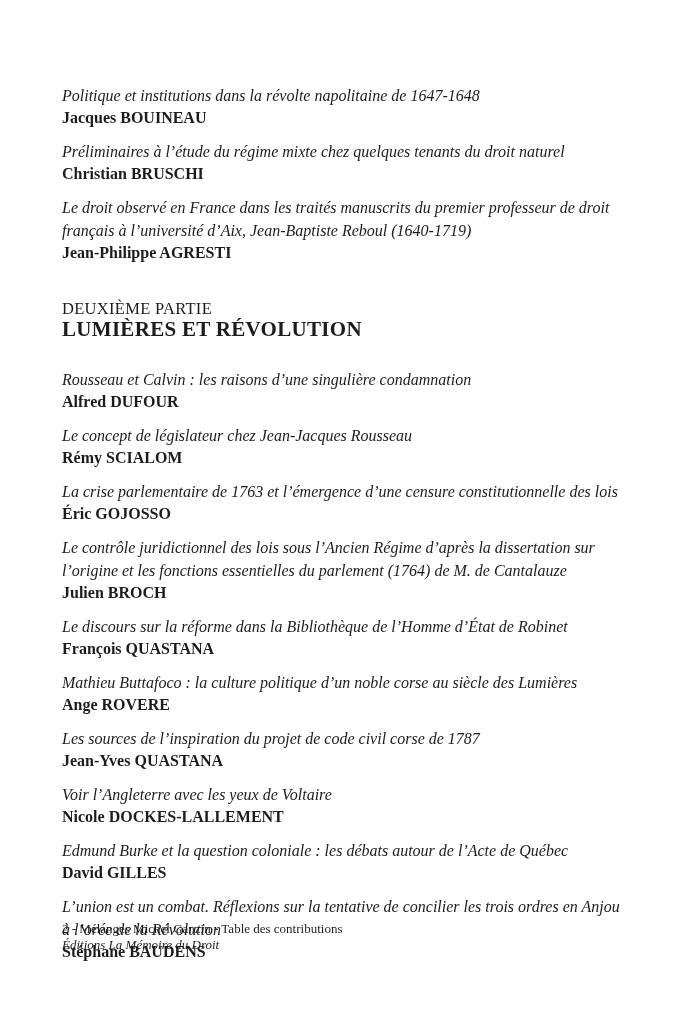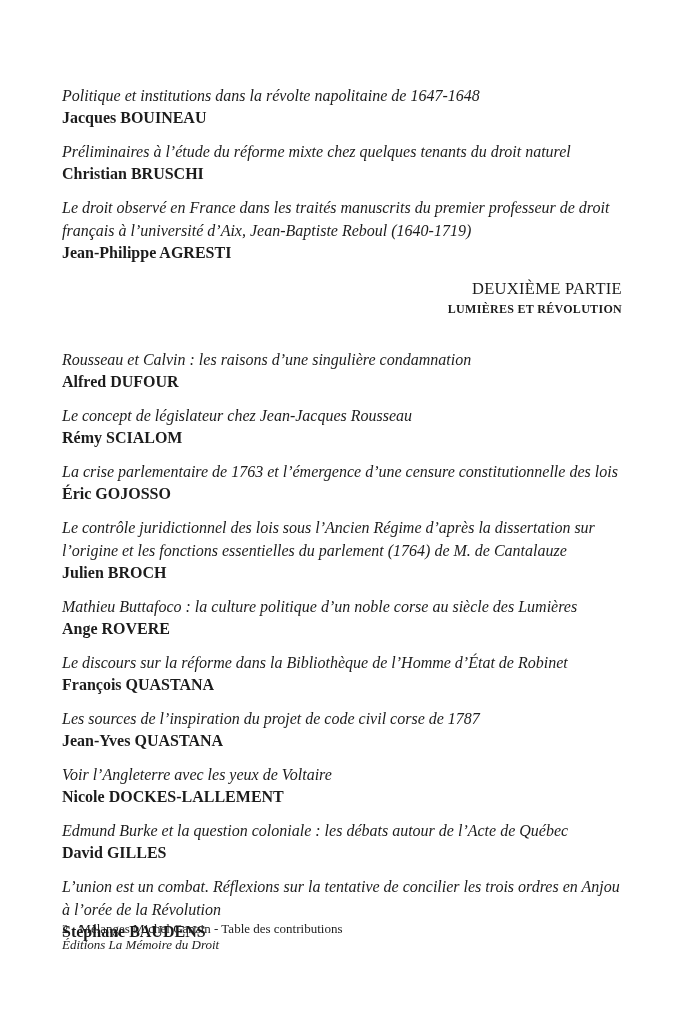--- a/index.html
+++ b/index.html
@@ -29,31 +29,31 @@
     line-height: 23px;
     letter-spacing: 0px;
   }
   .entry .author {
     font-weight: bold;
     font-size: 16px;
     line-height: 19px;
     margin-top: 1px;
   }
   .section-heading {
-    text-align: right;
-    margin-top: 16px;
+    text-align: left;
+    margin-top: 36px;
     margin-bottom: 28px;
   }
   .section-heading .part {
     font-size: 16.5px;
     line-height: 21px;
     letter-spacing: 0.3px;
   }
   .section-heading .name {
-    font-size: 12px;
+    font-size: 21px;
     font-weight: bold;
     line-height: 21px;
     letter-spacing: 0.3px;
   }
   .footer {
     position: absolute;
     left: 62px;
     right: 62px;
     top: 921px;
     display: flex;
@@ -69,21 +69,21 @@
 <body>
 
 <div class="page">
   <div class="content">
 
     <div class="entry">
       <div class="title">Politique et institutions dans la révolte napolitaine de 1647-1648</div>
       <div class="author">Jacques BOUINEAU</div>
     </div>
     <div class="entry">
-      <div class="title">Préliminaires à l’étude du réforme mixte chez quelques tenants du droit naturel</div>
+      <div class="title">Préliminaires à l’étude du régime mixte chez quelques tenants du droit naturel</div>
       <div class="author">Christian BRUSCHI</div>
     </div>
     <div class="entry">
       <div class="title">Le droit observé en France dans les traités manuscrits du premier professeur de droit français à l’université d’Aix, Jean-Baptiste Reboul (1640-1719)</div>
       <div class="author">Jean-Philippe AGRESTI</div>
     </div>
 
     <div class="section-heading">
       <div class="part">DEUXIÈME PARTIE</div>
       <div class="name">LUMIÈRES ET RÉVOLUTION</div>
@@ -99,26 +99,26 @@
     </div>
     <div class="entry">
       <div class="title">La crise parlementaire de 1763 et l’émergence d’une censure constitutionnelle des lois</div>
       <div class="author">Éric GOJOSSO</div>
     </div>
     <div class="entry">
       <div class="title">Le contrôle juridictionnel des lois sous l’Ancien Régime d’après la dissertation sur l’origine et les fonctions essentielles du parlement (1764) de M. de Cantalauze</div>
       <div class="author">Julien BROCH</div>
     </div>
     <div class="entry">
+      <div class="title">Le discours sur la réforme dans la Bibliothèque de l’Homme d’État de Robinet</div>
+      <div class="author">François QUASTANA</div>
+    </div>
+    <div class="entry">
       <div class="title">Mathieu Buttafoco : la culture politique d’un noble corse au siècle des Lumières</div>
       <div class="author">Ange ROVERE</div>
-    </div>
-    <div class="entry">
-      <div class="title">Le discours sur la réforme dans la Bibliothèque de l’Homme d’État de Robinet</div>
-      <div class="author">François QUASTANA</div>
     </div>
     <div class="entry">
       <div class="title">Les sources de l’inspiration du projet de code civil corse de 1787</div>
       <div class="author">Jean-Yves QUASTANA</div>
     </div>
     <div class="entry">
       <div class="title">Voir l’Angleterre avec les yeux de Voltaire</div>
       <div class="author">Nicole DOCKES-LALLEMENT</div>
     </div>
     <div class="entry">

